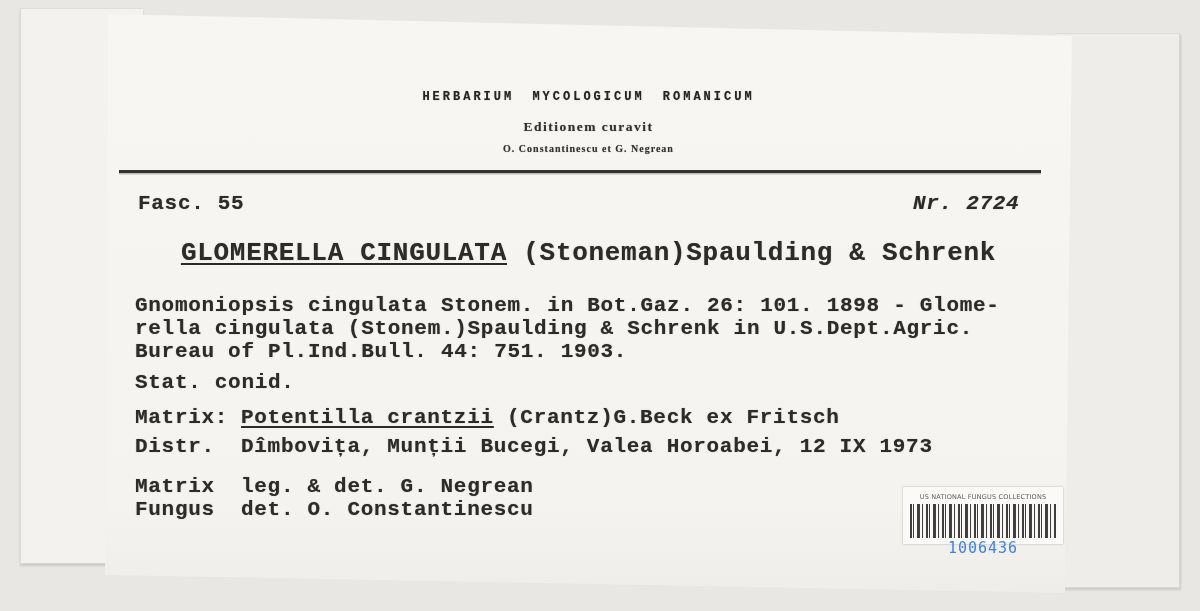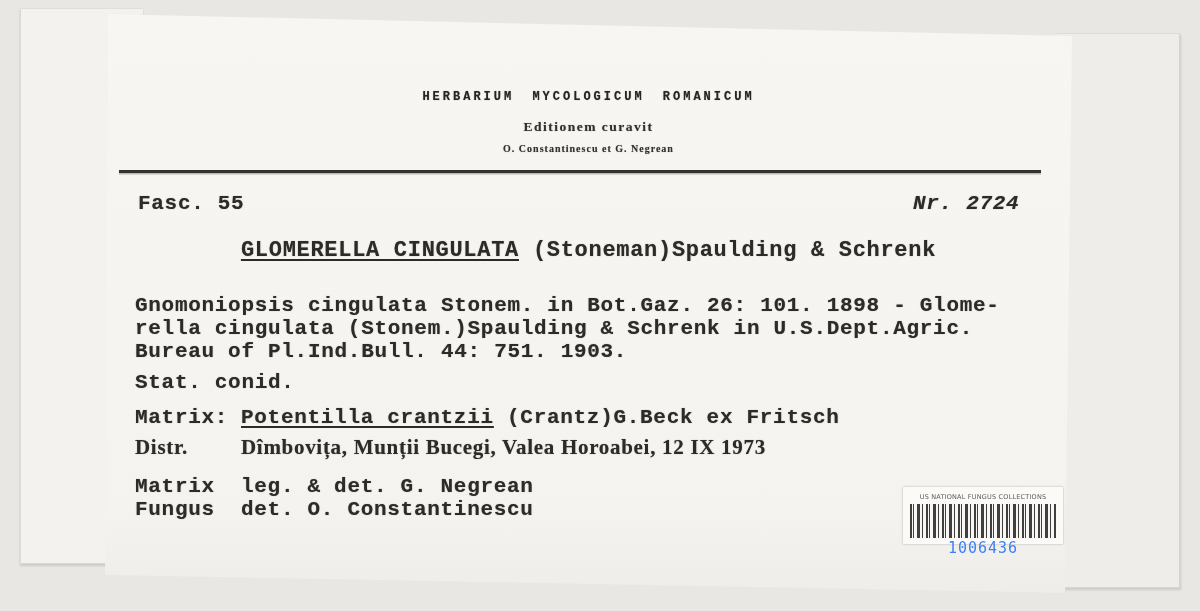--- a/index.html
+++ b/index.html
@@ -48,27 +48,27 @@
     text-shadow:0 0 1px rgba(51,49,46,.5);}
   .header-editors{top:131px;font-family:"Liberation Serif", serif;font-weight:700;
     font-size:10px;letter-spacing:1px;color:#34322f;
     text-shadow:0 0 1px rgba(52,50,47,.45);text-align:center;}
   .rule{position:absolute;top:158px;left:14px;width:922px;height:3px;
     background:#34322e;box-shadow:0 1.5px 0 rgba(52,50,46,.3);}
 
   .fasc{top:180px;left:33px;}
   .nr{top:180px;left:808px;font-style:italic;}
 
-  .species-line{top:226px;font-size:22px;letter-spacing:.7px;}
+  .species-line{top:226px;font-size:26px;letter-spacing:.7px;}
   .ul{text-decoration:underline;text-decoration-thickness:2px;text-underline-offset:3px;}
 
   .syn1{top:282px;} .syn2{top:305px;} .syn3{top:328px;}
   .stat{top:359px;}
   .matrix-host{top:394px;}
-  .distr{top:423px;font-family:Liberation Serif, serif;}
+  .distr{top:423px;}
   .leg{top:463px;}
   .fungus{top:486px;}
   .col-label{display:inline-block;width:106px;}
 
   
   .sticker{
     position:absolute;left:798px;top:475px;width:160px;height:57px;
     background:#fbfaf8;box-shadow:0 0 2px rgba(110,108,104,.5);
     text-align:center;font-family:"DejaVu Sans", sans-serif;
   }

